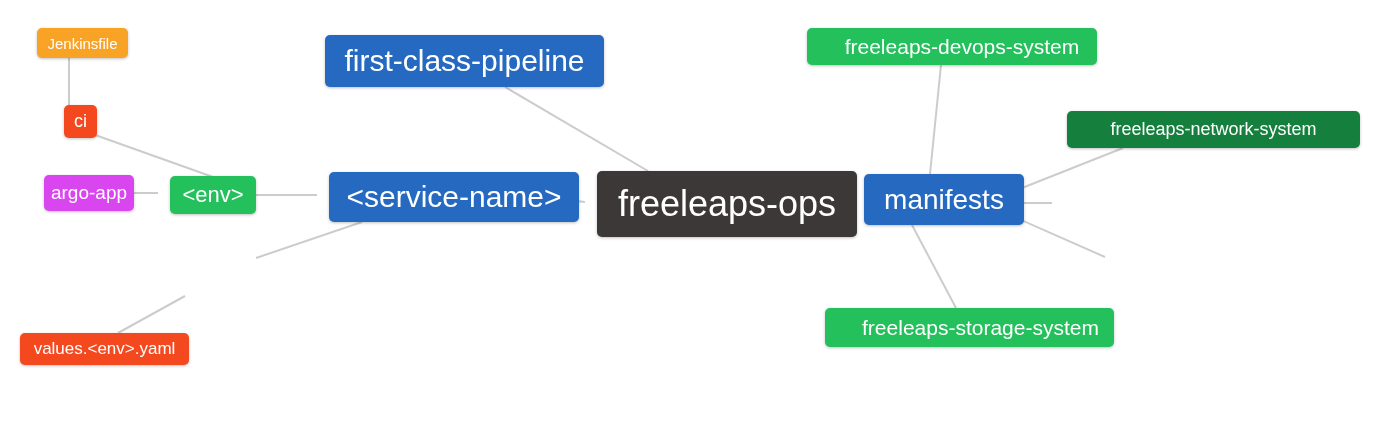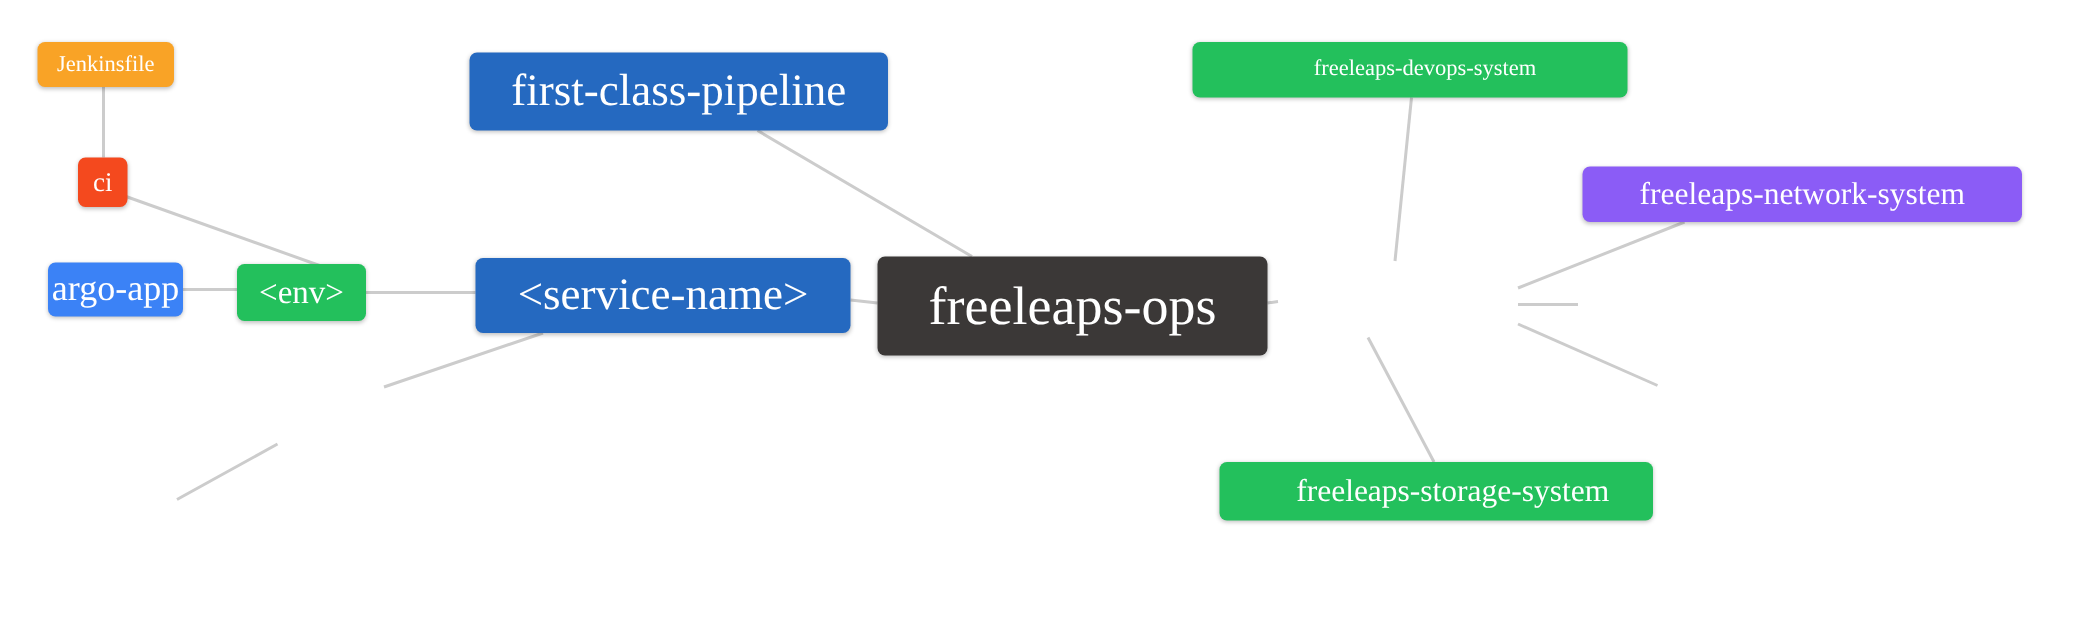--- a/index.html
+++ b/index.html
@@ -16,24 +16,23 @@
     overflow: hidden;
   }
   .edge-layer {
     position: absolute;
     left: 0; top: 0;
     width: 1390px;
     height: 421px;
   }
   .node-layer {
     position: absolute;
-    left: 0; top: 0;
+    left: 12px; top: 0;
     width: 1114px;
     height: 421px;
-    font-family: Liberation Serif, serif;
   }
   .node {
     position: absolute;
     display: flex;
     align-items: center;
     justify-content: center;
     color: #ffffff;
     border-radius: 5px;
     box-shadow: 0 1px 3px rgba(0,0,0,0.25);
     white-space: nowrap;
@@ -58,22 +57,24 @@
       <line x1="845" y1="202" x2="852" y2="201" stroke="#CCCCCC" stroke-width="2"></line>
       <line x1="930" y1="174" x2="941" y2="65" stroke="#CCCCCC" stroke-width="2"></line>
       <line x1="1012" y1="192" x2="1123" y2="148" stroke="#CCCCCC" stroke-width="2"></line>
       <line x1="1012" y1="203" x2="1052" y2="203" stroke="#CCCCCC" stroke-width="2"></line>
       <line x1="1012" y1="216" x2="1105" y2="257" stroke="#CCCCCC" stroke-width="2"></line>
       <line x1="912" y1="225" x2="956" y2="308" stroke="#CCCCCC" stroke-width="2"></line>
     </svg>
   <div class="node-layer">
       <div class="node" style="left: 25px; top: 28px; width: 91px; height: 30px; font-size: 15px; background: rgb(249, 163, 38);">Jenkinsfile</div>
       <div class="node" style="left: 52px; top: 105px; width: 33px; height: 33px; font-size: 18px; background: rgb(244, 73, 30);">ci</div>
-      <div class="node" style="left: 32px; top: 175px; width: 90px; height: 36px; font-size: 24px; background: #3b82f6;">argo-app</div>
+      <div class="node" style="left: 32px; top: 175px; width: 90px; height: 36px; font-size: 19px; background: #d946ef;">argo-app</div>
       <div class="node" style="left: 313px; top: 35px; width: 279px; height: 52px; font-size: 30px; background: rgb(37, 105, 192);">first-class-pipeline</div>
       <div class="node" style="left: 158px; top: 176px; width: 86px; height: 38px; font-size: 22px; background: rgb(35, 192, 92);">&lt;env&gt;</div>
       <div class="node" style="left: 585px; top: 171px; width: 260px; height: 66px; font-size: 36px; background: rgb(59, 56, 55);">freeleaps-ops</div>
       <div class="node" style="left: 317px; top: 172px; width: 250px; height: 50px; font-size: 30px; background: rgb(37, 105, 192);">&lt;service-name&gt;</div>
-      <div class="node" style="left: 795px; top: 28px; width: 290px; height: 37px; font-size: 15px; background: rgb(35, 192, 92); padding-left: 20px;">freeleaps-devops-system</div>
-      <div class="node" style="left: 1055px; top: 111px; width: 293px; height: 37px; font-size: 21px; background: #8b5cf6;">freeleaps-network-system</div>
+      <div class="node" style="left: 852px; top: 174px; width: 160px; height: 51px; font-size: 28px; background: rgb(37, 105, 192);">manifests</div>
+      <div class="node" style="left: 8px; top: 333px; width: 169px; height: 32px; font-size: 17px; background: rgb(244, 73, 30);">values.&lt;env&gt;.yaml</div>
+      <div class="node" style="left: 795px; top: 28px; width: 290px; height: 37px; font-size: 21px; background: rgb(35, 192, 92); padding-left: 20px;">freeleaps-devops-system</div>
+      <div class="node" style="left: 1055px; top: 111px; width: 293px; height: 37px; font-size: 18px; background: #15803d;">freeleaps-network-system</div>
       <div class="node" style="left: 813px; top: 308px; width: 289px; height: 39px; font-size: 21px; background: rgb(35, 192, 92); padding-left: 22px;">freeleaps-storage-system</div>
     </div>
 </div>
 
 </body></html>

